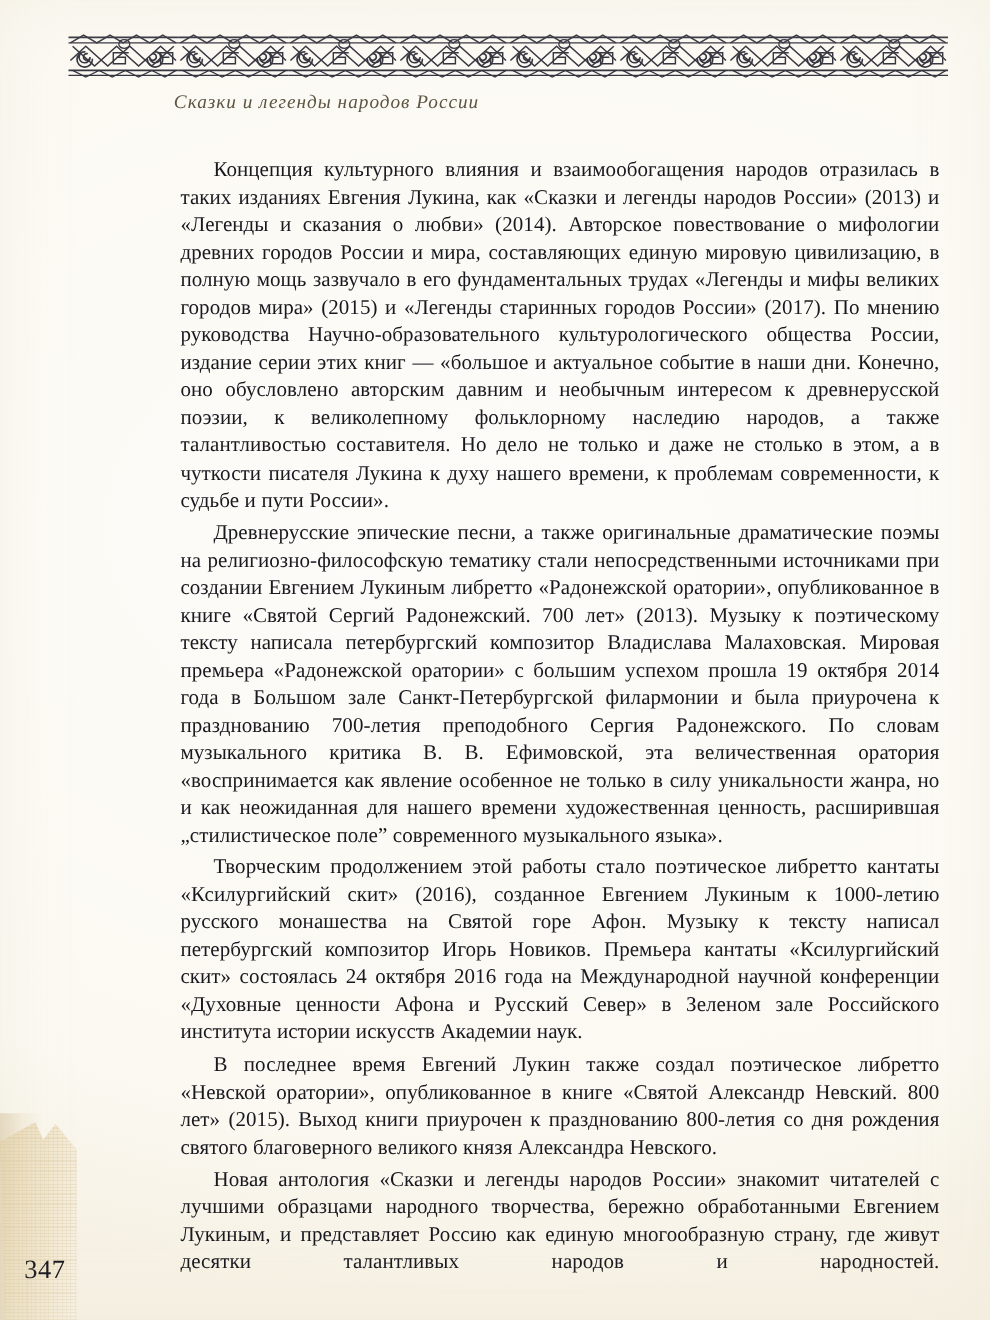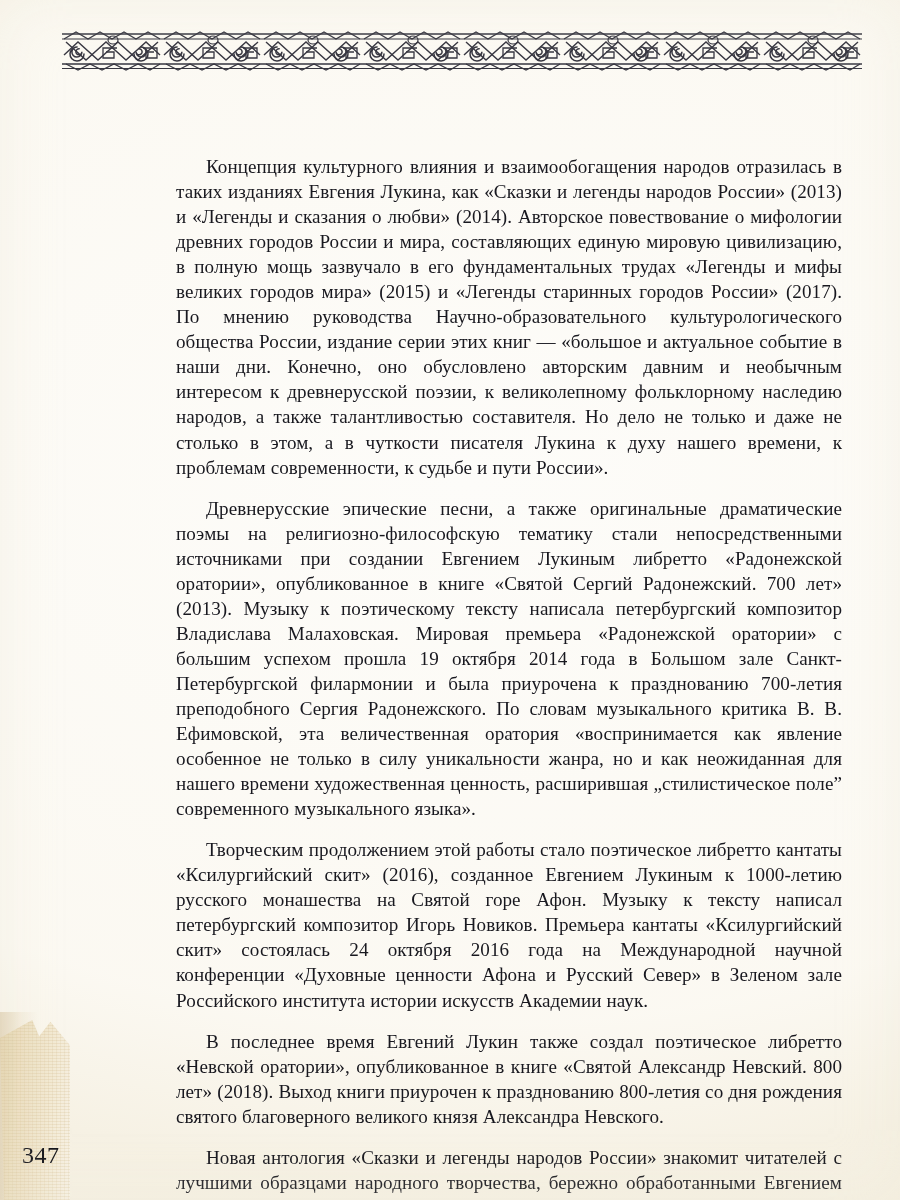--- a/index.html
+++ b/index.html
@@ -86,21 +86,21 @@
 
   
   .text-column {
     position: absolute;
     left: 160px;
     top: 138px;
     width: 698px;
   }
 
   .text-column p {
-    margin: 16px;
+    margin: 4px;
     text-align: justify;
     text-justify: inter-word;
     text-indent: 30px;
     font-size: 19.1px;
     line-height: 25.05px;
     letter-spacing: 0.06px;
     word-spacing: 0.2px;
     color: #18181f;
     hyphens: manual;
   }
@@ -170,26 +170,27 @@
         <use href="#knot-unit" x="200" y="1"></use>
         <use href="#knot-unit" x="300" y="1"></use>
         <use href="#knot-unit" x="400" y="1"></use>
         <use href="#knot-unit" x="500" y="1"></use>
         <use href="#knot-unit" x="600" y="1"></use>
         <use href="#knot-unit" x="700" y="1"></use>
       </g>
     </svg>
   </div>
 
+  <div class="running-head">Сказки и легенды народов России</div>
 
   <div class="text-column">
     <p>Концепция культурного влияния и взаимообогащения народов отразилась в таких изданиях Евгения Лукина, как «Сказки и легенды народов России» (2013) и «Легенды и сказания о любви» (2014). Авторское повествование о мифологии древних городов России и мира, составляющих единую мировую цивилизацию, в полную мощь зазвучало в его фундаментальных трудах «Легенды и мифы великих городов мира» (2015) и «Легенды старинных городов России» (2017). По мнению руководства Научно-образовательного культурологического общества России, издание серии этих книг — «большое и актуальное событие в наши дни. Конечно, оно обусловлено авторским давним и необычным интересом к древнерусской поэзии, к великолепному фольклорному наследию народов, а также талантливостью составителя. Но дело не только и даже не столько в этом, а в чуткости писателя Лукина к духу нашего времени, к проблемам современности, к судьбе и пути России».</p>
     <p>Древнерусские эпические песни, а также оригинальные драматические поэмы на религиозно-философскую тематику стали непосредственными источниками при создании Евгением Лукиным либретто «Радонежской оратории», опубликованное в книге «Святой Сергий Радонежский. 700 лет» (2013). Музыку к поэтическому тексту написала петербургский композитор Владислава Малаховская. Мировая премьера «Радонежской оратории» с большим успехом прошла 19 октября 2014 года в Большом зале Санкт-Петербургской филармонии и была приурочена к празднованию 700-летия преподобного Сергия Радонежского. По словам музыкального критика В. В. Ефимовской, эта величественная оратория «воспринимается как явление особенное не только в силу уникальности жанра, но и как неожиданная для нашего времени художественная ценность, расширившая „стилистическое поле” современного музыкального языка».</p>
     <p>Творческим продолжением этой работы стало поэтическое либретто кантаты «Ксилургийский скит» (2016), созданное Евгением Лукиным к 1000-летию русского монашества на Святой горе Афон. Музыку к тексту написал петербургский композитор Игорь Новиков. Премьера кантаты «Ксилургийский скит» состоялась 24 октября 2016 года на Международной научной конференции «Духовные ценности Афона и Русский Север» в Зеленом зале Российского института истории искусств Академии наук.</p>
-    <p>В последнее время Евгений Лукин также создал поэтическое либретто «Невской оратории», опубликованное в книге «Святой Александр Невский. 800 лет» (2018). Выход книги приурочен к празднованию 800-летия со дня рождения святого благоверного великого князя Александра Невского.</p>
+    <p>В последнее время Евгений Лукин также создал поэтическое либретто «Невской оратории», опубликованное в книге «Святой Александр Невский. 800 лет» (2015). Выход книги приурочен к празднованию 800-летия со дня рождения святого благоверного великого князя Александра Невского.</p>
     <p>Новая антология «Сказки и легенды народов России» знакомит читателей с лучшими образцами народного творчества, бережно обработанными Евгением Лукиным, и представляет Россию как единую многообразную страну, где живут десятки талантливых народов и народностей.</p>
   </div>
 
   <div class="gutter-shadow"></div>
   <div class="gutter-wedge"></div>
 
   <div class="folio">347</div>
 
   <div class="scan-soften"></div>
 </div>

